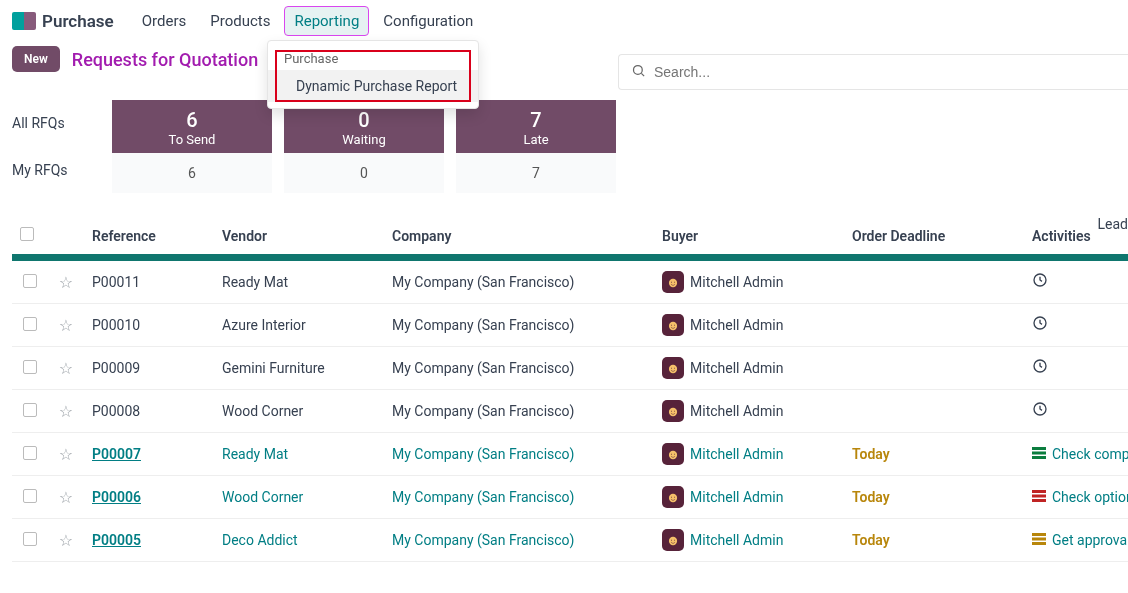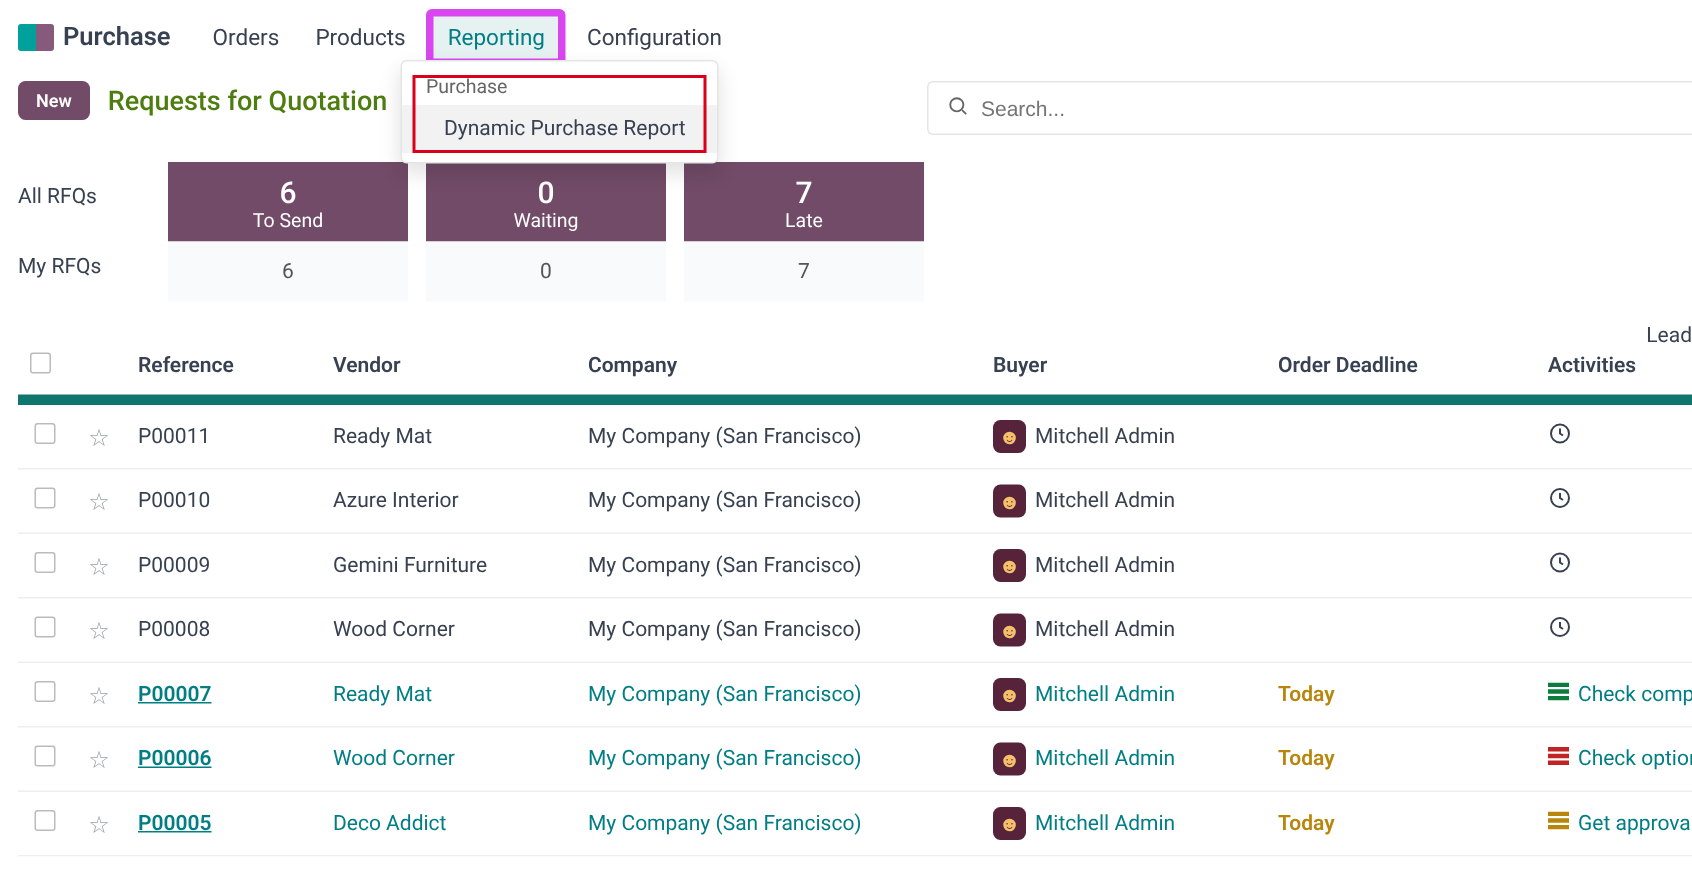--- a/index.html
+++ b/index.html
@@ -2,30 +2,30 @@
 <html><head>
 <meta charset="utf-8">
 <style>
   * { box-sizing: border-box; margin: 0; padding: 0; }
   body { font-family: -apple-system, BlinkMacSystemFont, "Segoe UI", Roboto, sans-serif; font-size: 14px; color: #374151; background: #fff; overflow: hidden; width: 1128px; height: 593px; position: relative; }
   
   .topbar { display: flex; align-items: center; padding: 6px 12px; gap: 4px; }
   .app-logo { width: 24px; height: 18px; display:inline-block; background: linear-gradient(90deg, #00a09d 50%, #875a7b 50%); border-radius: 2px; margin-right: 6px; vertical-align: middle;}
   .app-title { font-size: 17px; font-weight: 600; color: #374151; margin-right: 14px; display:inline-flex; align-items:center;}
   .menu-item { padding: 6px 10px; cursor: pointer; color: #374151; font-size: 15px; border-radius: 4px; }
-  .menu-item.active { background: #e6f2f2; border: 5px solid #d946ef; color: #017e84; padding: 5px 9px; }
+  .menu-item.active { background: #e6f2f2; border: 1px solid #d946ef; color: #017e84; padding: 5px 9px; }
   
   .dropdown { position: absolute; left: 267px; top: 40px; width: 212px; background: #fff; border: 1px solid #e5e5e5; box-shadow: 0 6px 14px rgba(0,0,0,.12); border-radius: 4px; padding: 6px 0; z-index: 50; }
   .dropdown-header { font-size: 13px; color: #666; padding: 4px 16px; }
   .dropdown-item { padding: 8px 16px 8px 28px; color: #374151; background: #f2f2f2; cursor:pointer;}
   .dropdown-highlight-box { position:absolute; left:275px; top:50px; width:196px; height:52px; border:2px solid #d9001b; z-index:60; pointer-events:none;}
   
   .subbar { display: flex; align-items:center; padding: 4px 12px; gap: 12px; }
   .btn-new { background: #714b67; color: #fff; font-weight: 600; padding: 6px 12px; border-radius: 5px; cursor:pointer; font-size: 12px; }
-  .page-title { font-size: 18px; font-weight: 500; color: #4d7c0f; }
+  .page-title { font-size: 18px; font-weight: 500; color: #a21caf; }
   .gear { color:#666; font-size:14px; }
   
   .searchbox { position: absolute; right: 0; top: 54px; width: 510px; height: 36px; border: 1px solid #e5e5e5; border-right:none; border-radius: 4px 0 0 4px; display:flex; align-items:center; padding: 0 12px; color:#888; gap:8px;}
   .searchbox input { border:none; outline:none; flex:1; font-size:14px; background:transparent;}
   
   .cards-row { display:flex; align-items:stretch; padding: 0 12px; margin-top: 24px; gap: 0;}
   .filter-col { width: 100px; display:flex; flex-direction:column; justify-content:space-around;}
   .filter-link { color:#374151; padding: 12px 0; font-size:14px;}
   .stat-card { flex:0 0 160px; display:flex; flex-direction:column; align-items:center;}
   .stat-top { background:#714b67; color:#fff; width:100%; text-align:center; padding:8px 0 6px;}

